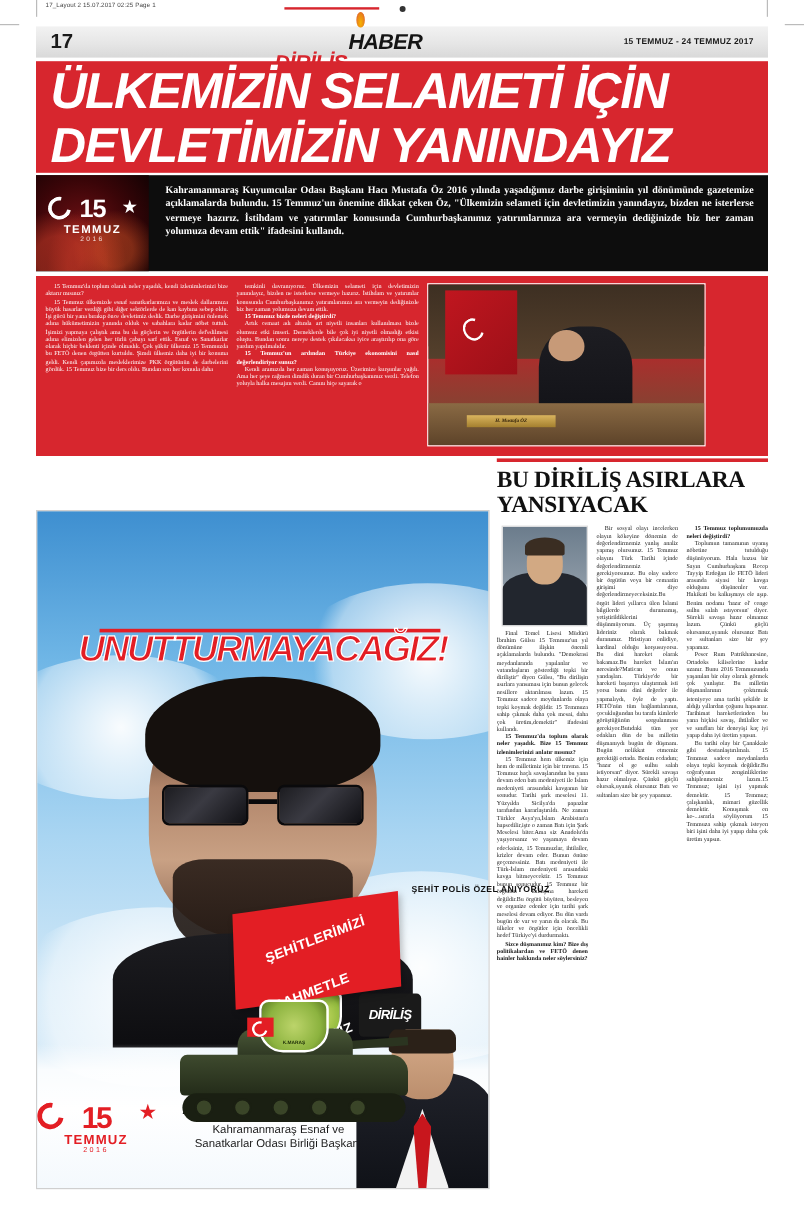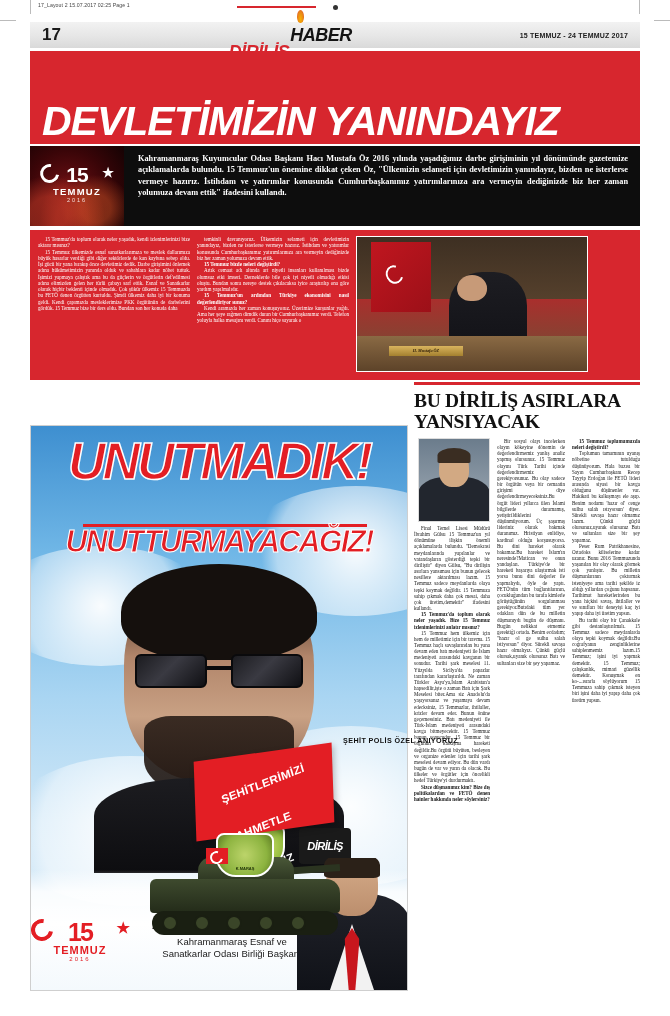--- a/index.html
+++ b/index.html
@@ -427,21 +427,21 @@
     <div class="logo-rule2"></div>
     <span class="logo-dirilis">DİRİLİŞ</span>
     <span class="logo-haber">HABER</span>
     <span class="logo-flame"></span>
   </div>
   <div class="date-range">15 TEMMUZ - 24 TEMMUZ 2017</div>
 </div>
 
 <div class="headline-band">
   <h1>
-    <br>
+    <span class="l1">ÜLKEMİZİN SELAMETİ İÇİN</span><br>
     <span class="l2">DEVLETİMİZİN YANINDAYIZ</span>
   </h1>
 </div>
 
 <div class="lead-band">
   <div class="lead-logo">
     <div class="crowd"></div>
     <div class="t15">
       <div class="big">
         <span class="moon"></span>
@@ -488,21 +488,20 @@
   <span>BU DİRİLİŞ ASIRLARA</span><br>
   <span>YANSIYACAK</span>
 </div>
 
 <div class="poster">
   <div class="cloud" style="left:-40px;top:120px;width:220px;height:120px;"></div>
   <div class="cloud" style="left:210px;top:60px;width:230px;height:130px;"></div>
   <div class="cloud" style="left:-30px;top:330px;width:260px;height:150px;"></div>
   <div class="cloud" style="left:190px;top:300px;width:260px;height:160px;"></div>
 
-  <div class="poster-title">UNUTMADIK!</div>
   <div class="poster-rule"></div>
   <div class="poster-sub">UNUTTURMAYACAĞIZ!</div>
 
   <div class="martyr-photo">
     <div class="mhead"></div>
     <div class="hair"></div>
     <div class="beard"></div>
     <div class="glasses">
       <div class="lens l"></div>
       <div class="bridge"></div>

